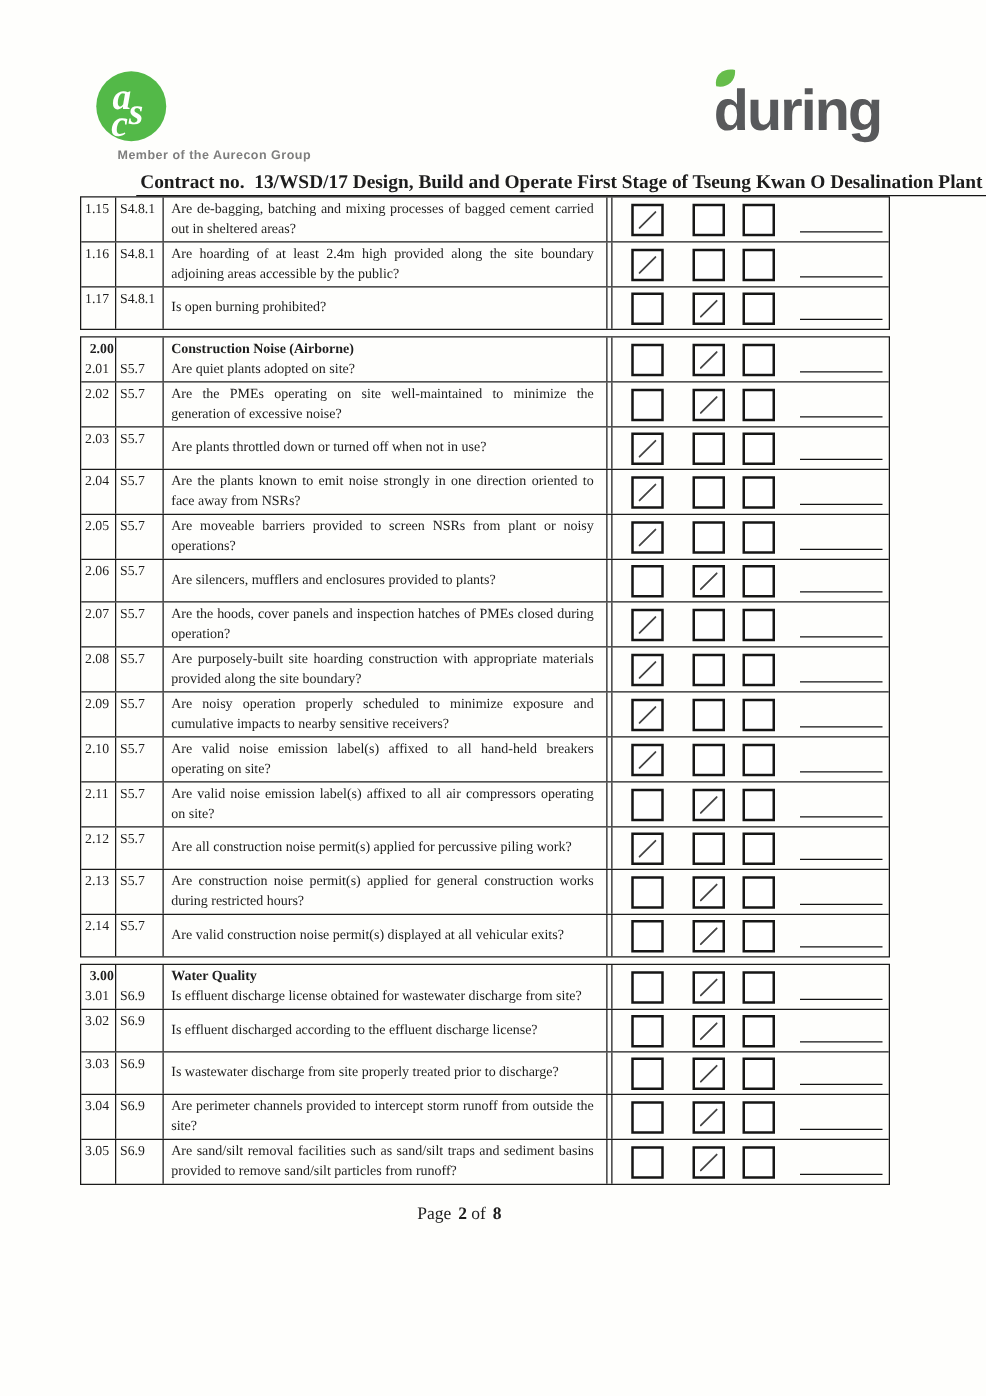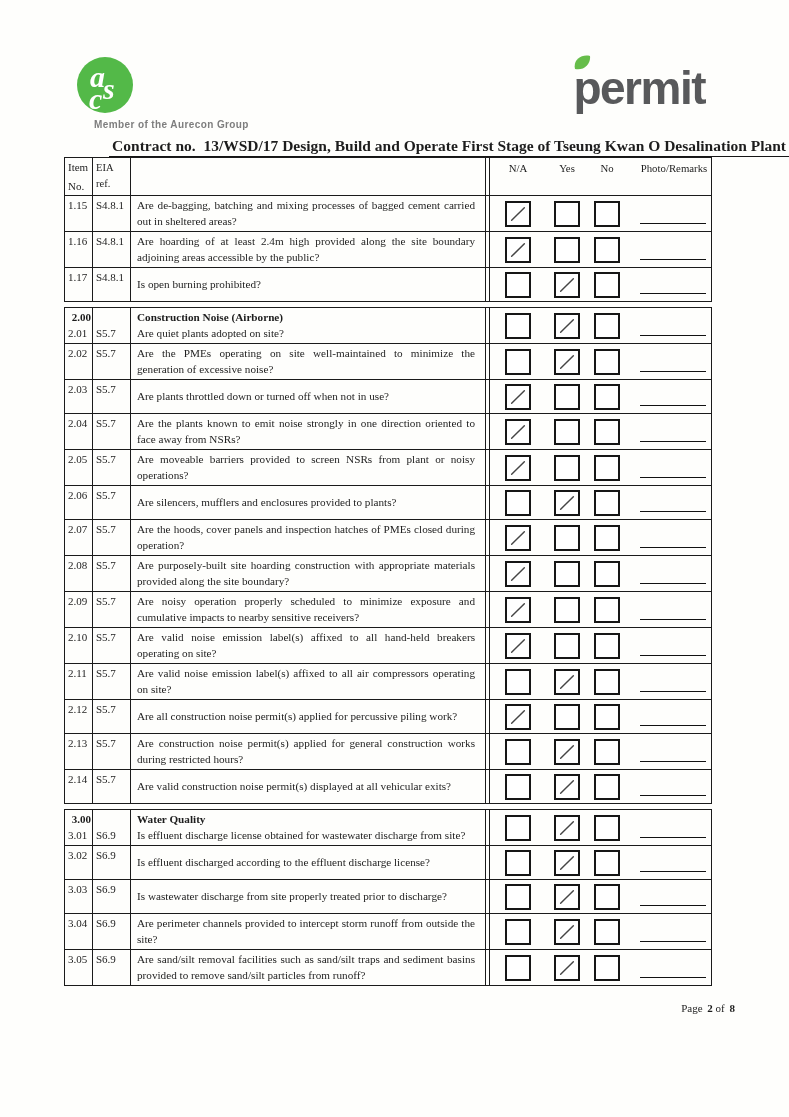--- a/index.html
+++ b/index.html
@@ -51,21 +51,21 @@
   .box svg{width:100%;height:100%;display:block;}
   .rline{position:absolute;left:150px;width:66px;bottom:7px;border-bottom:1.6px solid #121212;height:0;}
   
   .row.header{min-height:34px;}
   .row.header .cell.q{border-right:1.8px solid #1b1b1b;}
   .hl{position:absolute;top:4px;transform:translateX(-50%);font-size:10.8px;white-space:nowrap;}
   .hl-na{left:28px;} .hl-yes{left:77px;} .hl-no{left:117px;} .hl-rem{left:184px;}
   .ih1{line-height:14px;} .ih2{line-height:14px;margin-top:5px;}
   .refh{font-size:10.5px;}
   
-  .footer{text-align:right;padding-right:54px;margin-top:16px;font-size:11px;}
+  .footer{text-align:center;padding-right:54px;margin-top:16px;font-size:14px;}
   .footer b{font-weight:bold;}
   .footer span{margin-right:2px;}
 </style>
 </head>
 <body>
 
 <div class="page">
 
   <div class="logo-row">
     <div class="acuity">
@@ -77,47 +77,30 @@
           <text x="13" y="53" font-size="30" font-family="Liberation Serif, serif" font-style="italic" font-weight="bold" fill="#ffffff">c</text>
         </svg>
       </div>
       <div class="acuity-member">Member of the Aurecon Group</div>
     </div>
 
     <div class="aurecon">
       <svg class="aurecon-leaf" viewBox="0 0 18 16">
         <path d="M1 14 C -1 5 7 -1 16 1 C 17 9 10 16 1 14 Z" fill="#66bd4a"></path>
       </svg>
-      <span class="aurecon-word">permit</span>
+      <span class="aurecon-word">during</span>
     </div>
   </div>
 
   <div class="title-wrap">
     <span class="doc-title">Contract no.  13/WSD/17 Design, Build and Operate First Stage of Tseung Kwan O Desalination Plant</span>
   </div>
 
   <div class="tbl" id="checklist">
       <div class="block">
-        <div class="row header">
-    <div class="cell item">
-      <span class="ih1">Item</span>
-      <span class="ih2">No.</span>
-    </div>
-    <div class="cell ref">
-      <span class="refh">EIA ref.</span>
-    </div>
-    <div class="cell q"></div>
-    <div class="vgap"></div>
-    <div class="ans">
-      <span class="hl hl-na">N/A</span>
-      <span class="hl hl-yes">Yes</span>
-      <span class="hl hl-no">No</span>
-      <span class="hl hl-rem">Photo/Remarks</span>
-    </div>
-  </div>
         <div class="row">
     <div class="cell item">
 
       <span class="item-no">1.15</span>
     </div>
     <div class="cell ref">
       <span class="ref-txt">S4.8.1</span>
     </div>
     <div class="cell q">
 

